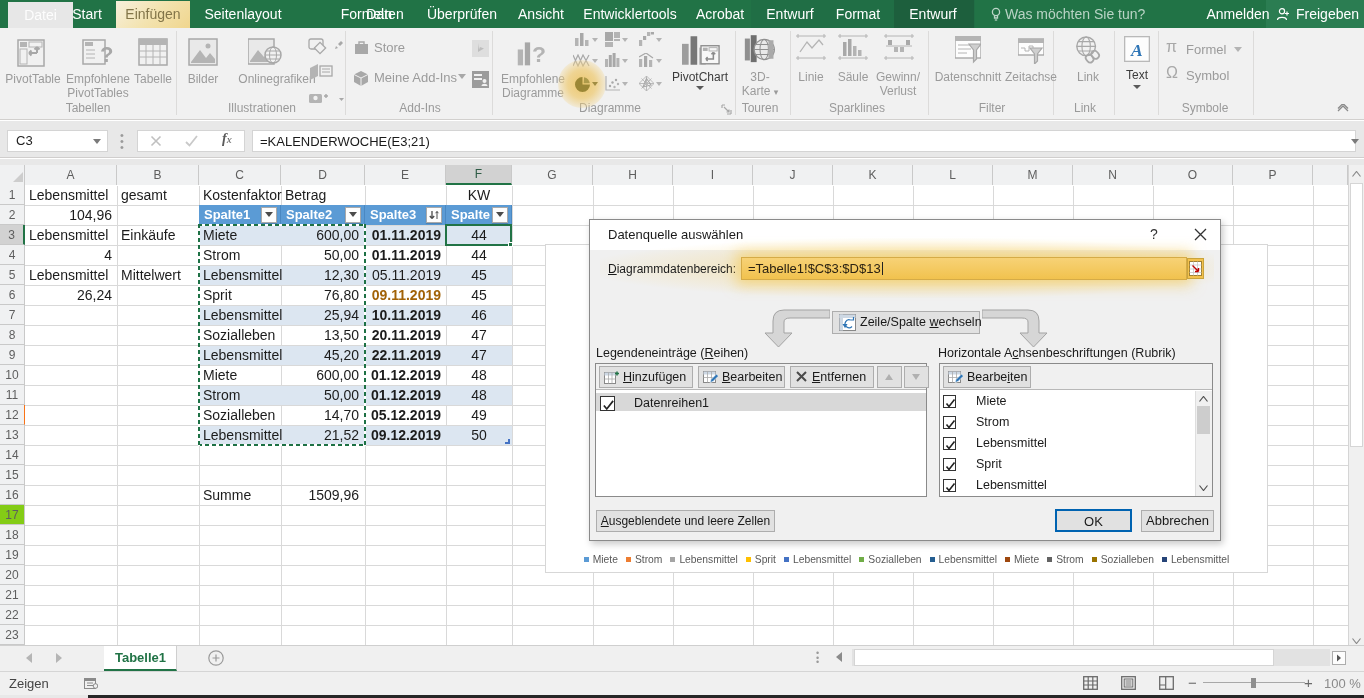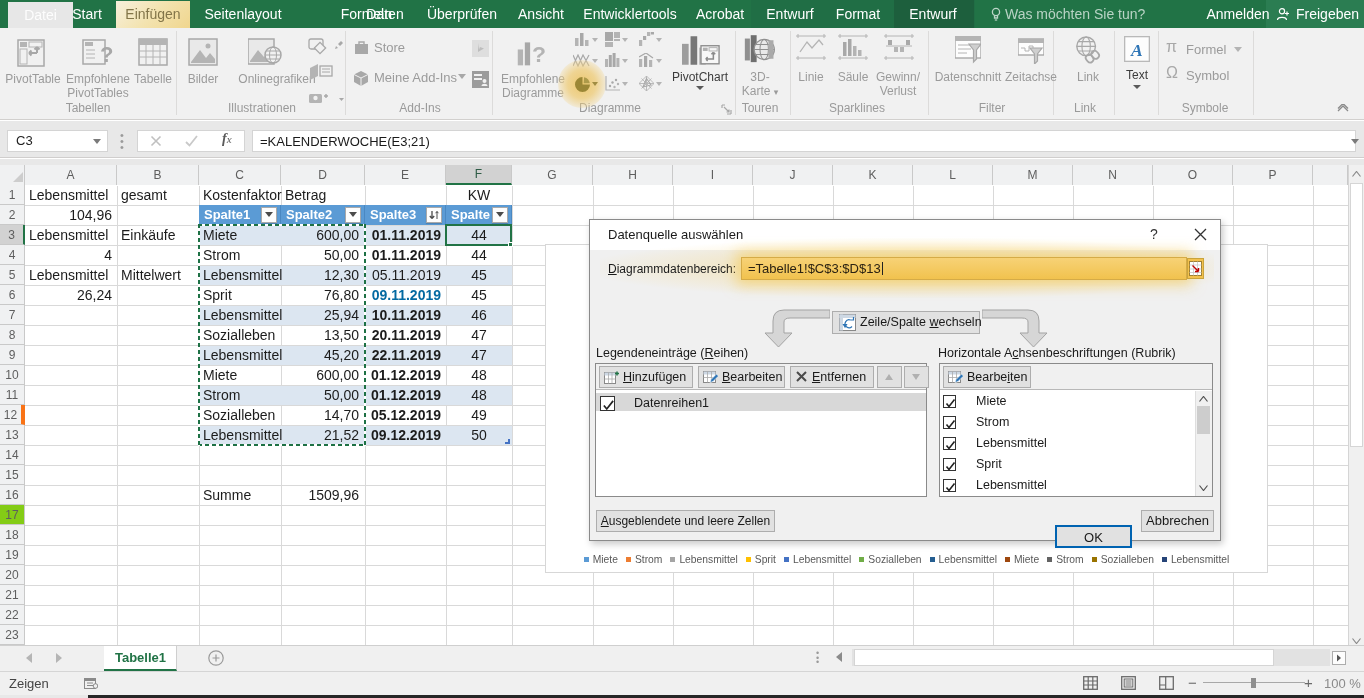--- a/index.html
+++ b/index.html
@@ -340,21 +340,21 @@
 <div class="rowhdr" style="top:205px;height:20px;background:#f0f1f2;border-right:1px solid #c9c9c9;">2</div>
 <div class="rowhdr" style="top:225px;height:20px;background:#d2d2d2;border-right:2px solid #217346;">3</div>
 <div class="rowhdr" style="top:245px;height:20px;background:#f0f1f2;border-right:1px solid #c9c9c9;">4</div>
 <div class="rowhdr" style="top:265px;height:20px;background:#f0f1f2;border-right:1px solid #c9c9c9;">5</div>
 <div class="rowhdr" style="top:285px;height:20px;background:#f0f1f2;border-right:1px solid #c9c9c9;">6</div>
 <div class="rowhdr" style="top:305px;height:20px;background:#f0f1f2;border-right:1px solid #c9c9c9;">7</div>
 <div class="rowhdr" style="top:325px;height:20px;background:#f0f1f2;border-right:1px solid #c9c9c9;">8</div>
 <div class="rowhdr" style="top:345px;height:20px;background:#f0f1f2;border-right:1px solid #c9c9c9;">9</div>
 <div class="rowhdr" style="top:365px;height:20px;background:#f0f1f2;border-right:1px solid #c9c9c9;">10</div>
 <div class="rowhdr" style="top:385px;height:20px;background:#f0f1f2;border-right:1px solid #c9c9c9;">11</div>
-<div class="rowhdr" style="top:405px;height:20px;background:#f0f1f2;border-right:4px solid #f97316;">12</div>
+<div class="rowhdr" style="top:405px;height:20px;background:#f0f1f2;border-right:1px solid #f97316;">12</div>
 <div class="rowhdr" style="top:425px;height:20px;background:#f0f1f2;border-right:1px solid #c9c9c9;">13</div>
 <div class="rowhdr" style="top:445px;height:20px;background:#f0f1f2;border-right:1px solid #c9c9c9;">14</div>
 <div class="rowhdr" style="top:465px;height:20px;background:#f0f1f2;border-right:1px solid #c9c9c9;">15</div>
 <div class="rowhdr" style="top:485px;height:20px;background:#f0f1f2;border-right:1px solid #c9c9c9;">16</div>
 <div class="rowhdr" style="top:505px;height:20px;background:#84cc16;border-right:1px solid #c9c9c9;">17</div>
 <div class="rowhdr" style="top:525px;height:20px;background:#f0f1f2;border-right:1px solid #c9c9c9;">18</div>
 <div class="rowhdr" style="top:545px;height:20px;background:#f0f1f2;border-right:1px solid #c9c9c9;">19</div>
 <div class="rowhdr" style="top:565px;height:20px;background:#f0f1f2;border-right:1px solid #c9c9c9;">20</div>
 <div class="rowhdr" style="top:585px;height:20px;background:#f0f1f2;border-right:1px solid #c9c9c9;">21</div>
 <div class="rowhdr" style="top:605px;height:20px;background:#f0f1f2;border-right:1px solid #c9c9c9;">22</div>
@@ -424,21 +424,21 @@
 <div class="cell" style="left:199px;top:245px;width:82px;padding-left:4px;color:#1c1c1c;">Strom</div>
 <div class="cell" style="left:281px;top:245px;width:84px;text-align:right;padding-right:6px;color:#1c1c1c;">50,00</div>
 <div class="cell" style="left:365px;top:245px;width:81px;text-align:right;padding-right:5px;font-weight:bold;color:#1c1c1c;">01.11.2019</div>
 <div class="cell" style="left:446px;top:245px;width:66px;text-align:center;color:#1c1c1c;">44</div>
 <div class="cell" style="left:199px;top:265px;width:82px;padding-left:4px;color:#1c1c1c;">Lebensmittel</div>
 <div class="cell" style="left:281px;top:265px;width:84px;text-align:right;padding-right:6px;color:#1c1c1c;">12,30</div>
 <div class="cell" style="left:365px;top:265px;width:81px;text-align:right;padding-right:5px;font-weight:normal;color:#1c1c1c;">05.11.2019</div>
 <div class="cell" style="left:446px;top:265px;width:66px;text-align:center;color:#1c1c1c;">45</div>
 <div class="cell" style="left:199px;top:285px;width:82px;padding-left:4px;color:#1c1c1c;">Sprit</div>
 <div class="cell" style="left:281px;top:285px;width:84px;text-align:right;padding-right:6px;color:#1c1c1c;">76,80</div>
-<div class="cell" style="left:365px;top:285px;width:81px;text-align:right;padding-right:5px;font-weight:bold;color:#0369a1;">09.11.2019</div>
+<div class="cell" style="left:365px;top:285px;width:81px;text-align:right;padding-right:5px;font-weight:bold;color:#a16207;">09.11.2019</div>
 <div class="cell" style="left:446px;top:285px;width:66px;text-align:center;color:#1c1c1c;">45</div>
 <div class="cell" style="left:199px;top:305px;width:82px;padding-left:4px;color:#1c1c1c;">Lebensmittel</div>
 <div class="cell" style="left:281px;top:305px;width:84px;text-align:right;padding-right:6px;color:#1c1c1c;">25,94</div>
 <div class="cell" style="left:365px;top:305px;width:81px;text-align:right;padding-right:5px;font-weight:bold;color:#1c1c1c;">10.11.2019</div>
 <div class="cell" style="left:446px;top:305px;width:66px;text-align:center;color:#1c1c1c;">46</div>
 <div class="cell" style="left:199px;top:325px;width:82px;padding-left:4px;color:#1c1c1c;">Sozialleben</div>
 <div class="cell" style="left:281px;top:325px;width:84px;text-align:right;padding-right:6px;color:#1c1c1c;">13,50</div>
 <div class="cell" style="left:365px;top:325px;width:81px;text-align:right;padding-right:5px;font-weight:bold;color:#1c1c1c;">20.11.2019</div>
 <div class="cell" style="left:446px;top:325px;width:66px;text-align:center;color:#1c1c1c;">47</div>
 <div class="cell" style="left:199px;top:345px;width:82px;padding-left:4px;color:#1c1c1c;">Lebensmittel</div>
@@ -600,21 +600,21 @@
 <div class="litxt" style="left:976px;top:478px;">Lebensmittel</div>
 <div class="abs" style="left:1195px;top:391px;width:17px;height:105px;background:#f0f0f0;border-left:1px solid #dedede;"></div>
 <svg class="abs" style="left:1199px;top:396px;" width="9" height="6" viewBox="0 0 9 6">
     <path d="M0.5 5.5 L4.5 0.5 L8.5 5.5" stroke="#505050" stroke-width="1.2" fill="none"></path>
   </svg>
 <div class="abs" style="left:1197px;top:406px;width:13px;height:28px;background:#cdcdcd;"></div>
 <svg class="abs" style="left:1199px;top:485px;" width="9" height="6" viewBox="0 0 9 6">
     <path d="M0.5 0.5 L4.5 5.5 L8.5 0.5" stroke="#505050" stroke-width="1.2" fill="none"></path>
   </svg>
 <div class="dlgbtn" style="left:596px;top:510px;width:179px;height:22px;line-height:20px;font-size:12px;white-space:nowrap;"><u>A</u>usgeblendete und leere Zellen</div>
-<div class="dlgbtn" style="left:1055px;top:525px;width:77px;height:23px;line-height:21px;border:2px solid #0063b1;">OK</div>
+<div class="dlgbtn" style="left:1055px;top:509px;width:77px;height:23px;line-height:21px;border:2px solid #0063b1;">OK</div>
 <div class="dlgbtn" style="left:1141px;top:510px;width:73px;height:22px;line-height:20px;">Abbrechen</div>
 <div class="abs" style="left:1348px;top:165px;width:16px;height:484px;background:#f0f0f0;border-left:1px solid #d5d5d5;"></div>
 <svg class="abs" style="left:1352px;top:171px;" width="9" height="6" viewBox="0 0 9 6">
     <path d="M0.5 5.5 L4.5 0.5 L8.5 5.5" stroke="#8a8a8a" stroke-width="1.2" fill="none"></path>
   </svg>
 <div class="abs" style="left:1350px;top:183px;width:13px;height:264px;background:#ffffff;border:1px solid #d5d5d5;"></div>
 <svg class="abs" style="left:1352px;top:638px;" width="9" height="6" viewBox="0 0 9 6">
     <path d="M0.5 0.5 L4.5 5.5 L8.5 0.5" stroke="#8a8a8a" stroke-width="1.2" fill="none"></path>
   </svg>
 <div class="abs" style="left:0;top:645px;width:1364px;height:26px;background:#f0f0f0;border-top:1px solid #cfcfcf;"></div>

